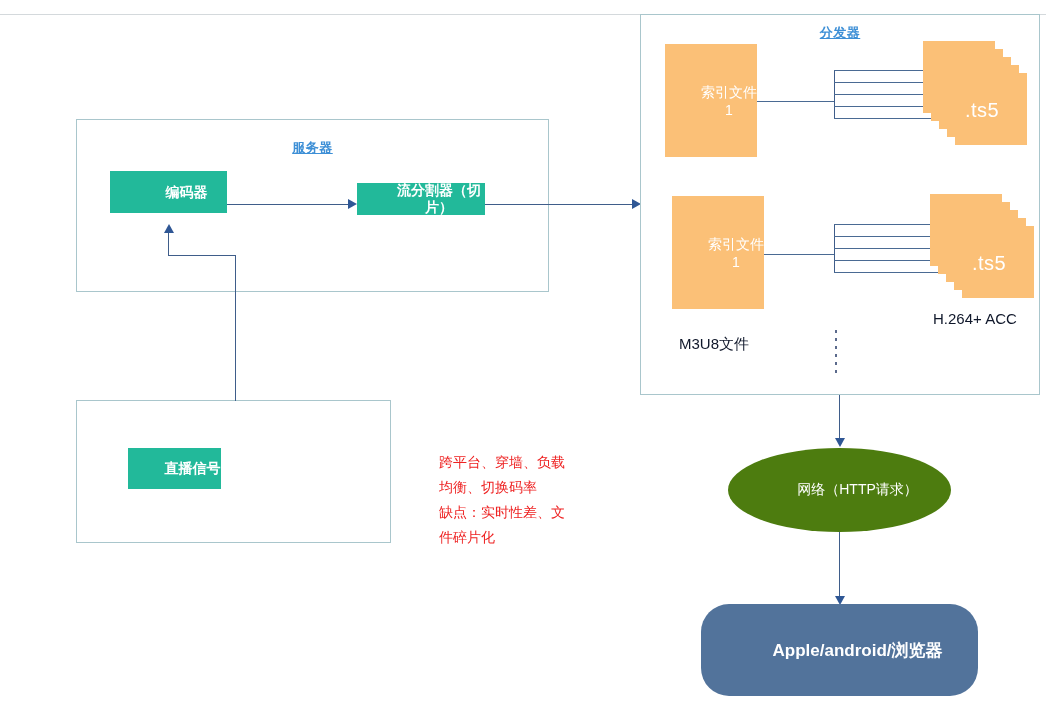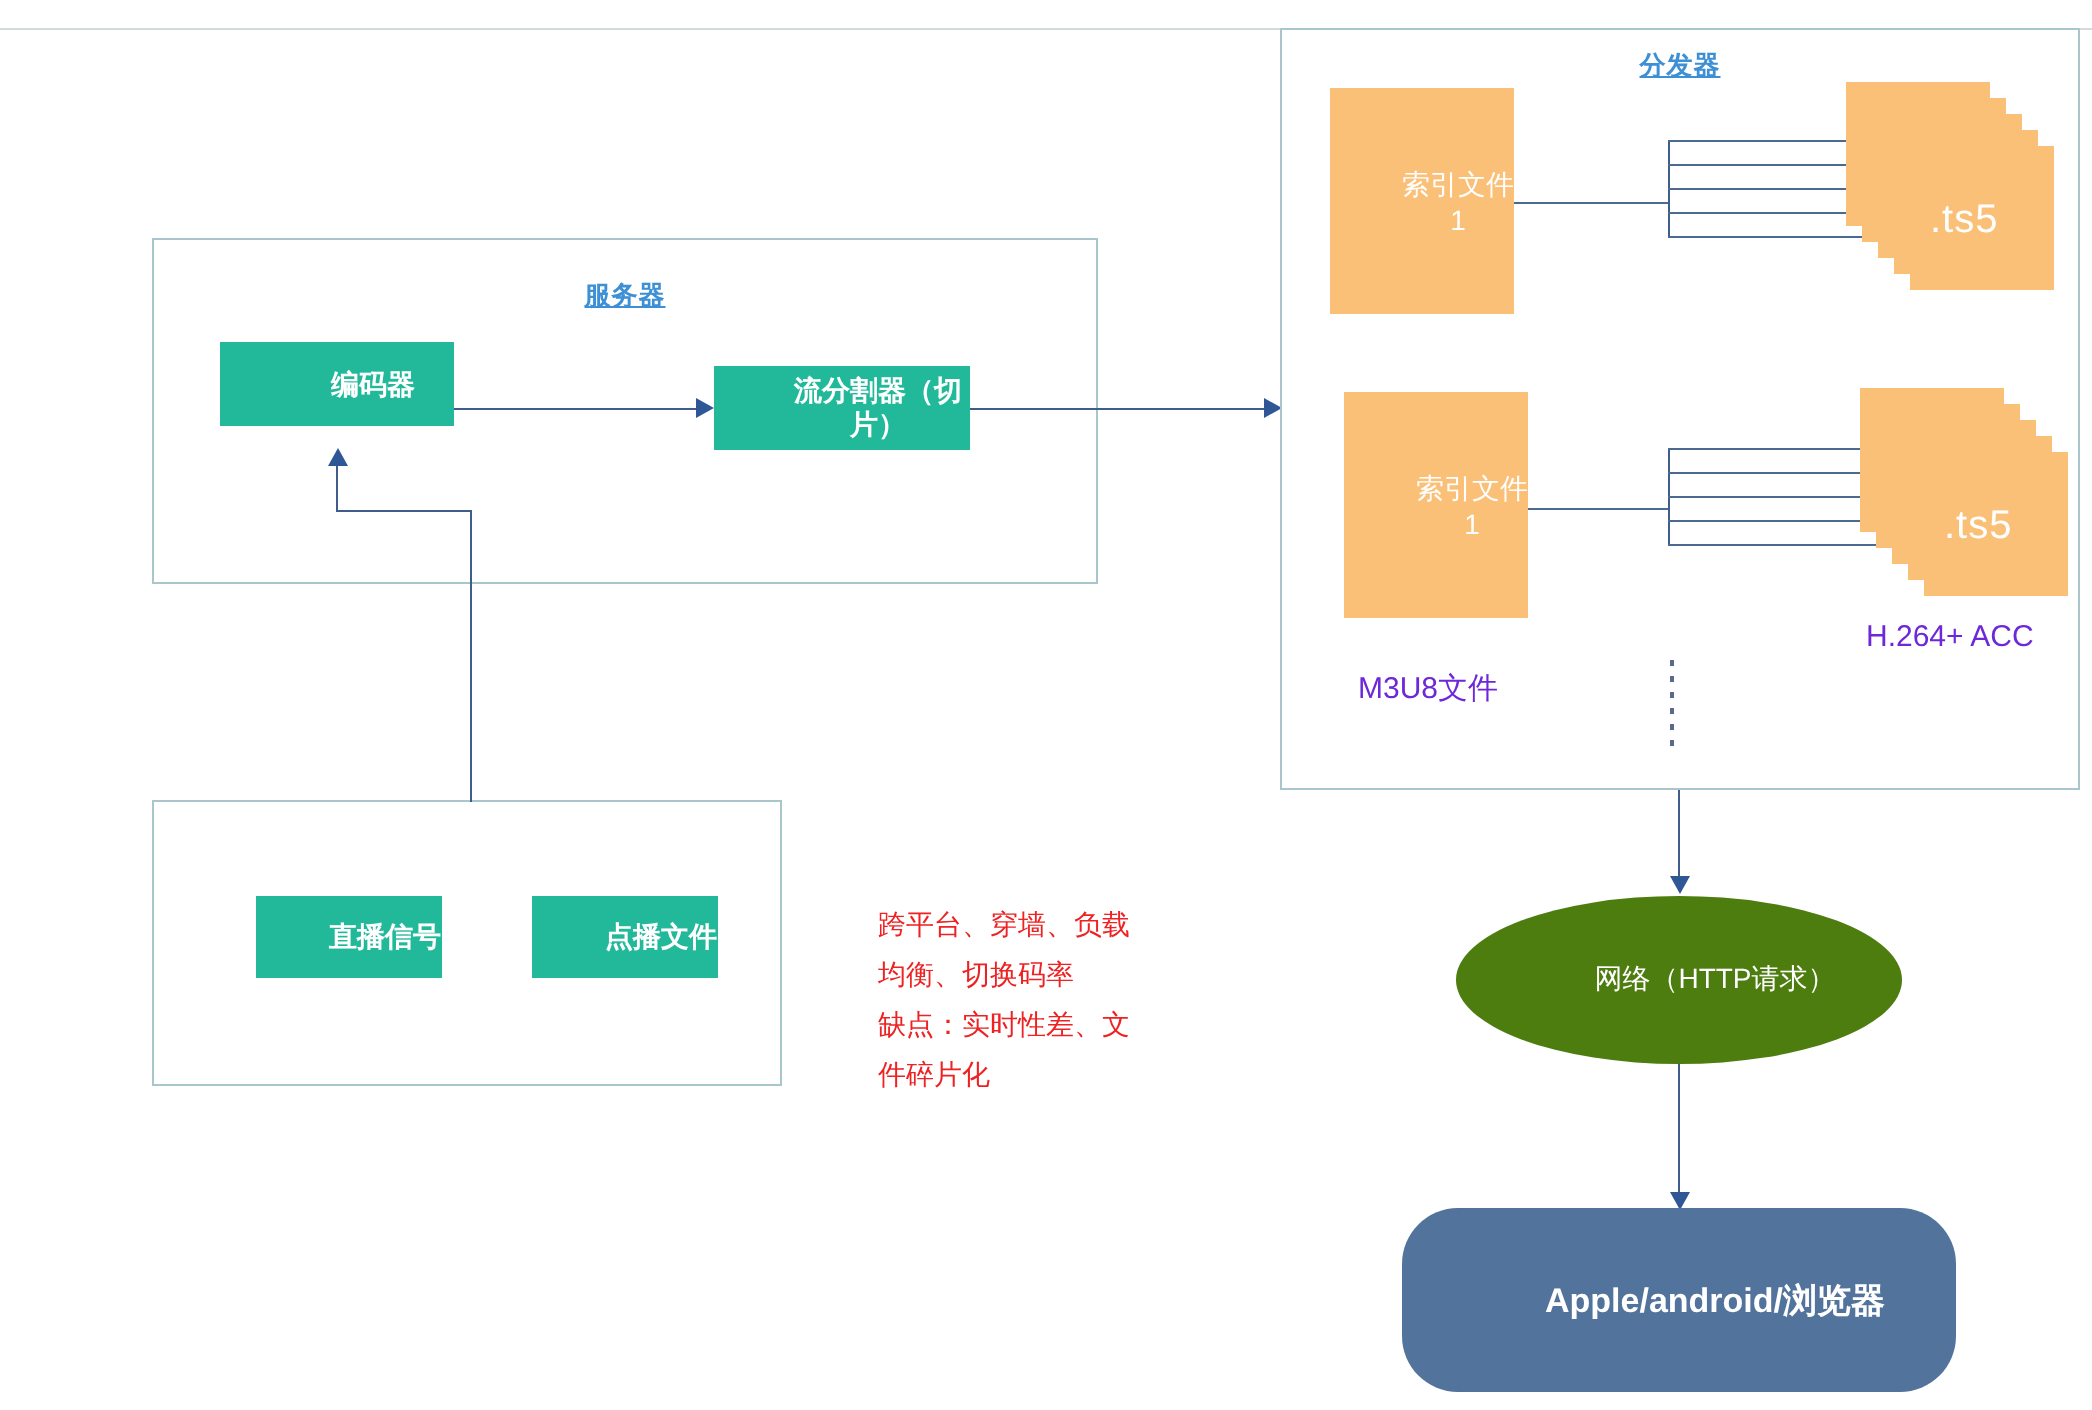--- a/index.html
+++ b/index.html
@@ -101,21 +101,21 @@
 
   .note-red {
     position: absolute;
     color: #ee2222;
     font-size: 14px;
     line-height: 1.75;
     white-space: pre-line;
   }
   .label-red {
     position: absolute;
-    color: #6d28d9;
+    color: #0f172a;
     font-size: 15px;
     white-space: nowrap;
   }
 
   
   .hline { position: absolute; background: #3f5d8a; height: 1px; }
   .vline { position: absolute; background: #3f5d8a; width: 1px; }
   .hline-thin { position: absolute; background: #4a6a93; height: 1px; }
   .arrow-right {
     position: absolute;
@@ -151,33 +151,32 @@
 
 <div id="canvas">
 
   <div class="rule-gray" style="left:0px; top:14px; width:1046px;"></div>
 
   <div class="panel abs" style="left:76px; top:119px; width:473px; height:173px;"></div>
   <div class="panel-title" style="left:76px; top:139px; width:473px; text-align:center;">服务器</div>
 
   <div class="box-green abs" style="left:110px; top:171px; width:117px; height:42px;">编码器</div>
 
-  <div class="box-green abs" style="left:357px; top:183px; width:128px; height:42px;">流分割器（切片）</div>
+  <div class="box-green abs" style="left:357px; top:183px; width:128px; height:32px;">流分割器（切片）</div>
 
   <div class="hline" style="left:227px; top:204px; width:121px;"></div>
   <div class="arrow-right" style="left:348px; top:199px;"></div>
 
   <div class="hline" style="left:485px; top:204px; width:149px;"></div>
   <div class="arrow-right" style="left:632px; top:199px;"></div>
 
   <div class="panel abs" style="left:76px; top:400px; width:315px; height:143px;"></div>
 
   <div class="box-green abs" style="left:108px; top:448px; width:93px; height:41px;margin-left:20px;">直播信号</div>
 
-  <div class="box-green abs" style="left:266px; top:448px; width:93px; height:41px;">点播文件</div>
 
   <div class="vline" style="left:235px; top:255px; height:146px;"></div>
   <div class="hline" style="left:168px; top:255px; width:68px;"></div>
   <div class="vline" style="left:168px; top:232px; height:24px;"></div>
   <div class="arrow-up" style="left:164px; top:224px;"></div>
 
   <div class="note-red" style="left:439px; top:450px; width:170px;">跨平台、穿墙、负载
 均衡、切换码率</div>
   <div class="note-red" style="left:439px; top:500px; width:170px;">缺点：实时性差、文
 件碎片化</div>

